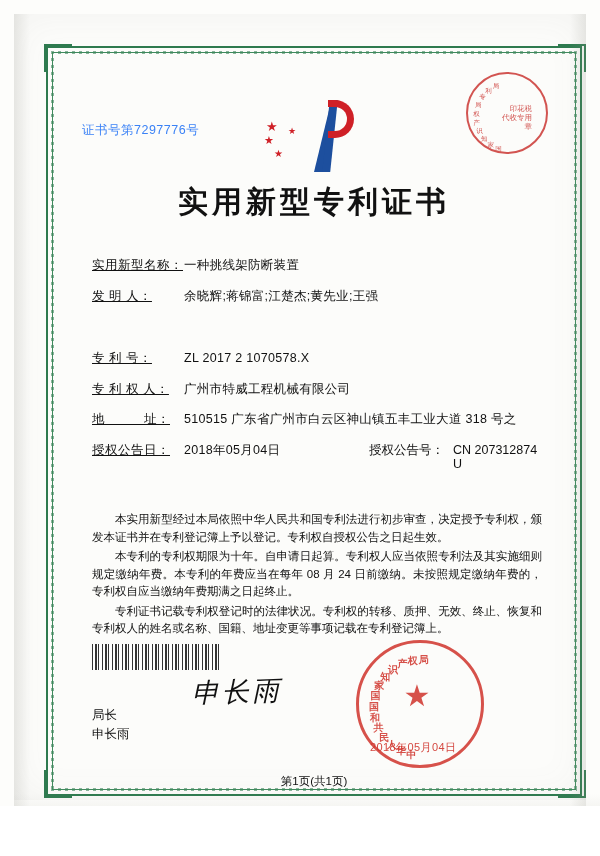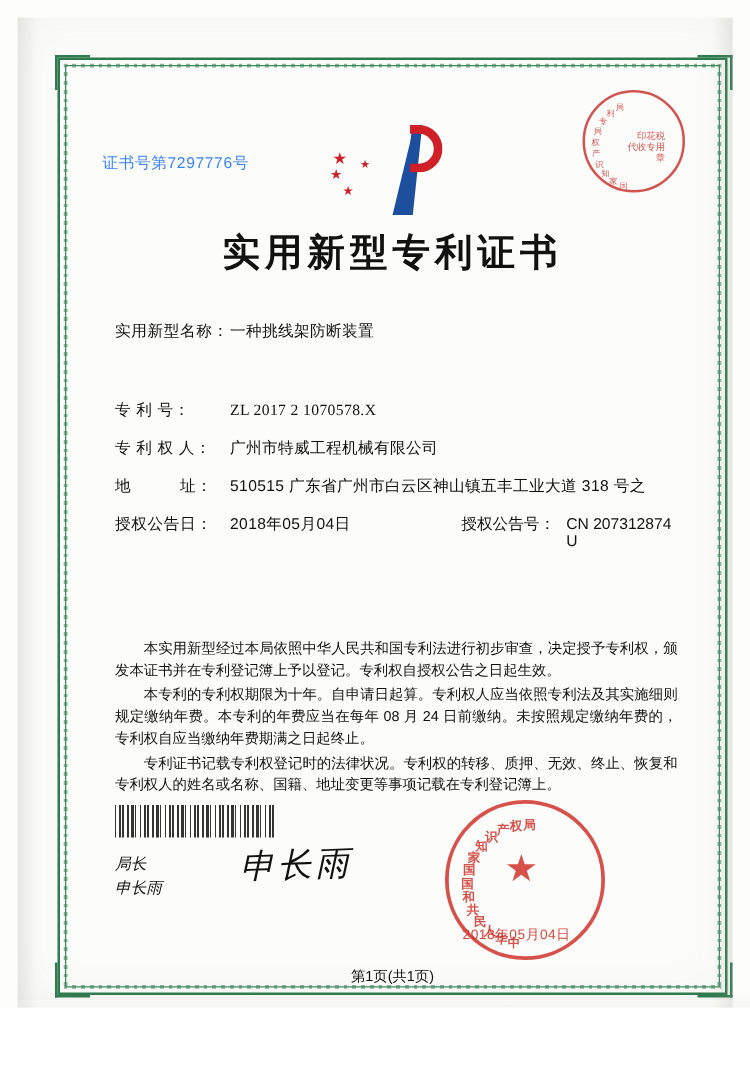--- a/index.html
+++ b/index.html
@@ -206,27 +206,28 @@
     align-items: baseline;
     margin-bottom: 13.5px;
     font-size: 12.5px;
     color: #111;
   }
   .row .label {
     width: 92px;
     flex: 0 0 92px;
     letter-spacing: 0.5px;
     white-space: nowrap;
+    text-decoration: underline;
   }
   .row .value {
     flex: 1 1 auto;
     letter-spacing: 0.3px;
   }
   .row .value.mono {
-    font-family: Liberation Serif, serif;
+    font-family: Liberation Sans, sans-serif;
     margin-top: 33px;
   }
   .row.two-col .value {
     flex: 0 0 auto;
     width: 185px;
   }
   .row.two-col .label2 {
     width: 84px;
     flex: 0 0 84px;
     white-space: nowrap;
@@ -261,25 +262,24 @@
     background: repeating-linear-gradient(90deg,
       #111 0 1px, #fff 1px 3px, #111 3px 5px, #fff 5px 6px,
       #111 6px 7px, #fff 7px 10px);
     opacity: 0.85;
   }
 
   
   .director {
     position: absolute;
     left: 78px;
-    top: 668px;
+    top: 692px;
     font-size: 12.5px;
     line-height: 19px;
     color: #111;
-    font-style: italic;
   }
   .signature {
     position: absolute;
     left: 178px;
     top: 660px;
     font-family: "DejaVu Serif", serif;
     font-size: 27px;
     font-style: italic;
     color: #111;
     letter-spacing: 3px;
@@ -414,20 +414,24 @@
         印花税<br>代收专用<br>章
       </div>
     </div>
 
     <div class="title">实用新型专利证书</div>
 
     <div class="fields">
       <div class="row">
         <div class="label">实用新型名称：</div>
         <div class="value">一种挑线架防断装置</div>
+      </div>
+      <div class="row">
+        <div class="label">发 明 人：</div>
+        <div class="value">余晓辉;蒋锦富;江楚杰;黄先业;王强</div>
       </div>
       <div class="row">
         <div class="label">专 利 号：</div>
         <div class="value mono">ZL 2017 2 1070578.X</div>
       </div>
       <div class="row">
         <div class="label">专 利 权 人：</div>
         <div class="value">广州市特威工程机械有限公司</div>
       </div>
       <div class="row">

